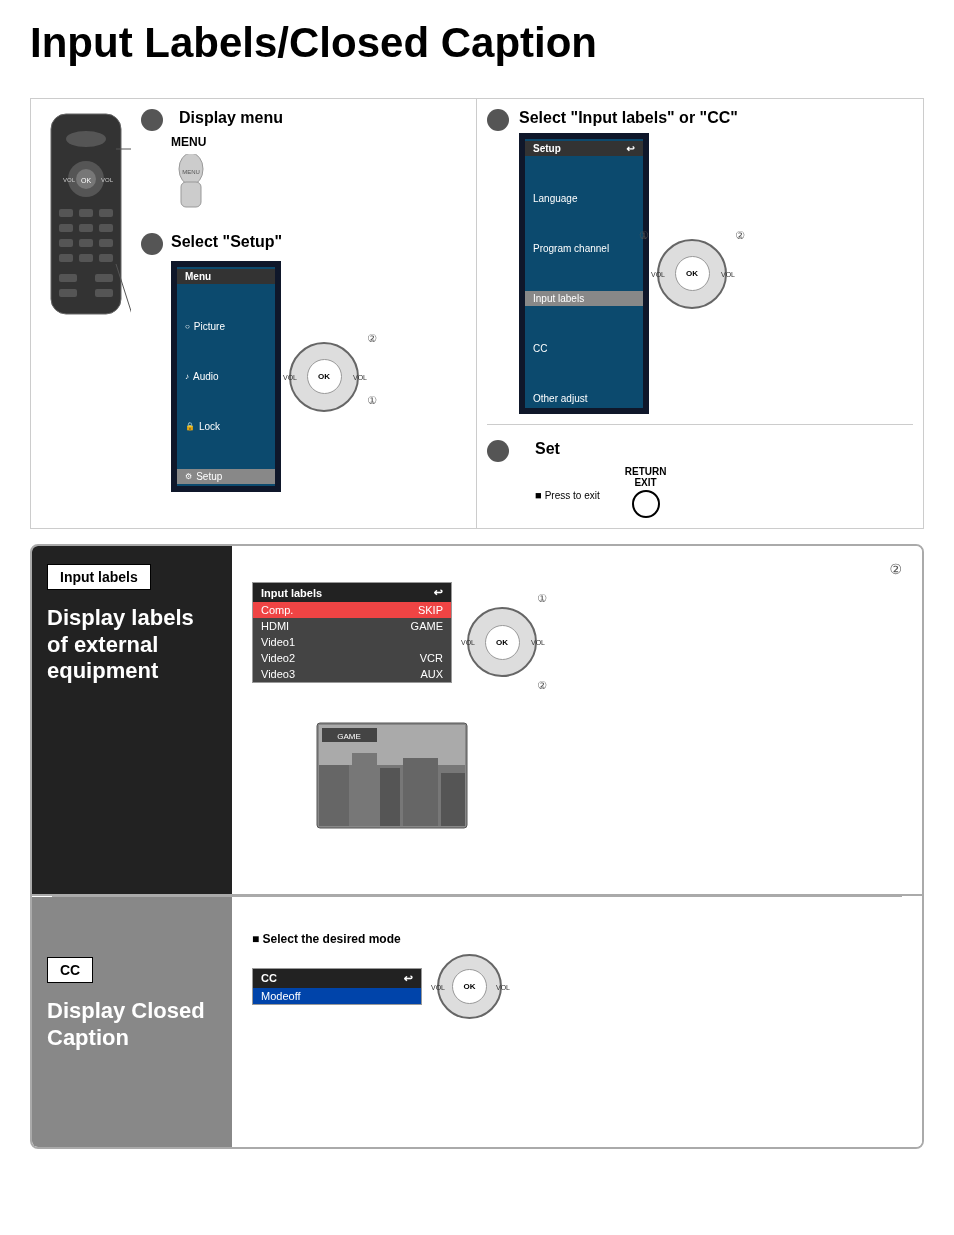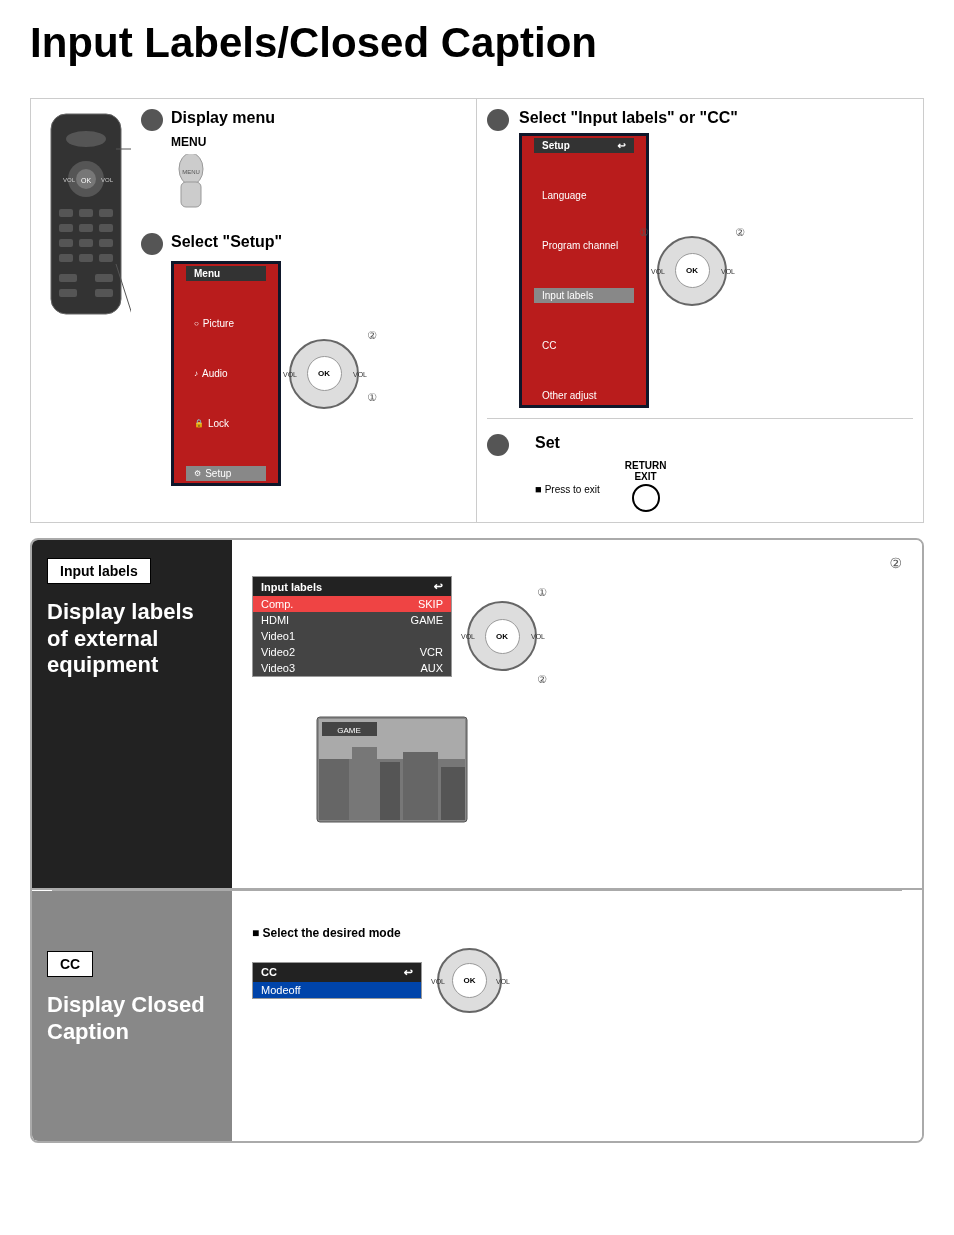--- a/index.html
+++ b/index.html
@@ -70,25 +70,25 @@
 
     
     .remote-area {
       display: flex;
       flex-direction: column;
       align-items: center;
     }
 
     
     .menu-popup {
-      border: 3px solid #0f172a;
-      background: #b91c1c;
+      border: 6px solid #0f172a;
+      background: #0c4a6e;
       color: #fff;
       font-size: 10px;
-      padding: 2px 12px;
+      padding: 2px 0;
       width: 110px;
     }
 
     .menu-popup .menu-item {
       padding: 2px 8px;
       display: flex;
       align-items: center;
       gap: 4px;
       margin-top: 35px;
     }
@@ -390,21 +390,21 @@
         <rect x="54" y="180" width="18" height="8" rx="2" fill="#555"></rect>
 
         <line x1="75" y1="40" x2="110" y2="40" stroke="#555" stroke-width="1"></line>
         <line x1="75" y1="155" x2="110" y2="265" stroke="#555" stroke-width="1"></line>
       </svg>
     </div>
 
     <div style="flex:1; display:flex; flex-direction:column; gap:15px;">
 
       <div>
-        <div style="display:flex; align-items:flex-end; gap:8px; margin-bottom:4px;">
+        <div style="display:flex; align-items:flex-end; gap:16px; margin-bottom:4px;">
           <div class="num-badge"></div>
           <span class="step-title">Display menu</span>
         </div>
         <div style="margin-left:30px;">
           <div style="font-size:12px; font-weight:bold; margin-bottom:5px;">MENU</div>
           
           <svg width="55" height="60" viewBox="0 0 55 60">
             <ellipse cx="20" cy="15" rx="12" ry="16" fill="#ccc" stroke="#999" stroke-width="1"></ellipse>
             <rect x="10" y="28" width="20" height="25" rx="5" fill="#ccc" stroke="#999" stroke-width="1"></rect>
             <text x="20" y="20" font-size="6" fill="#555" text-anchor="middle">MENU</text>

